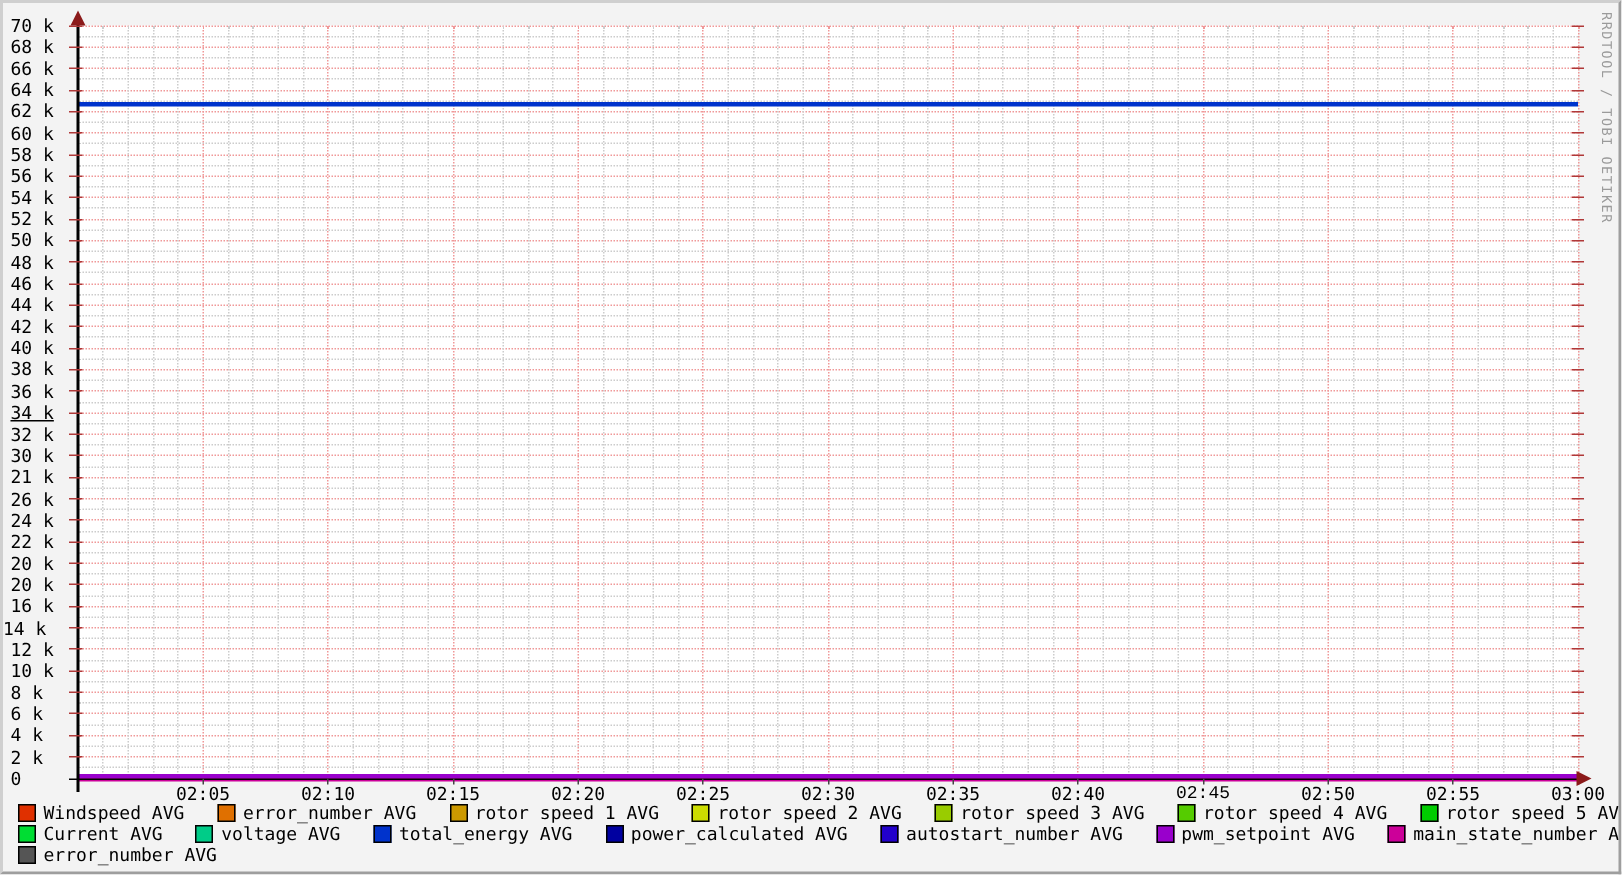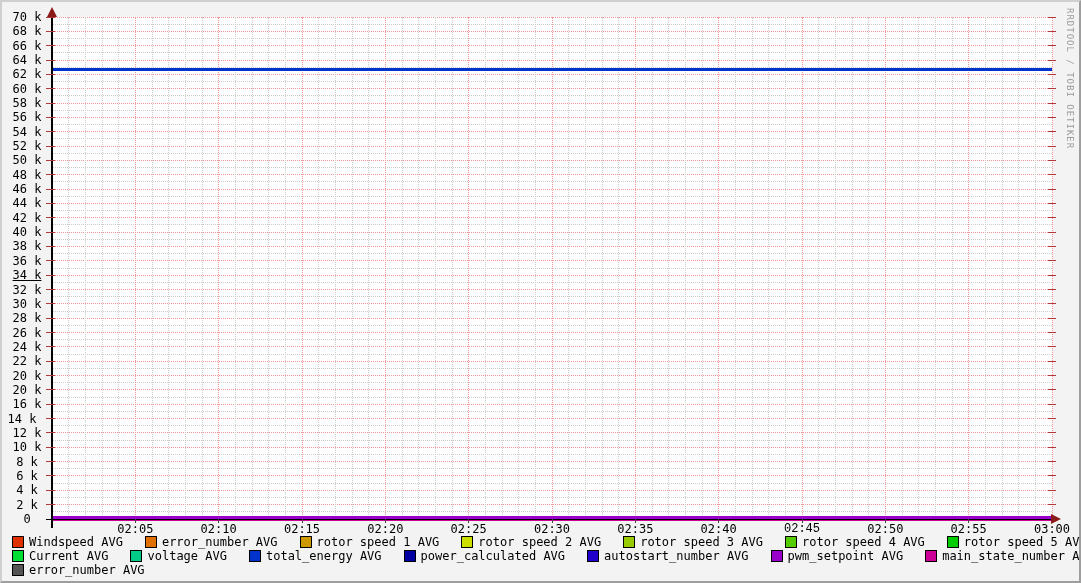--- a/index.html
+++ b/index.html
@@ -20,21 +20,21 @@
   .grid-h{position:absolute;height:0;border-top:1px dotted #ccc;z-index:2;}
   .grid-v{position:absolute;width:0;border-left:1px dotted #ccc;z-index:2;}
   .series-line{position:absolute;z-index:4;}
   .axis{position:absolute;background:#000;z-index:5;}
   .tick{position:absolute;height:1px;z-index:5;}
   .xtick{position:absolute;width:1px;background:#444;z-index:5;}
   .tick-label{
     position:absolute;z-index:6;color:#000;
     font-size:12px;line-height:14px;white-space:pre;
   }
-  .y-label{width:40px;text-align:center;}
+  .y-label{width:40px;text-align:left;}
   .x-label{width:56px;text-align:center;}
   #y-arrow{
     position:absolute;left:45px;top:5px;width:0;height:0;z-index:6;
     border-left:5px solid transparent;border-right:5px solid transparent;
     border-bottom:10px solid #8b1a1a;
   }
   #x-arrow{
     position:absolute;left:1049px;top:512px;width:0;height:0;z-index:6;
     border-top:5px solid transparent;border-bottom:5px solid transparent;
     border-left:10px solid #8b1a1a;
@@ -279,21 +279,21 @@
       <div class="tick-label y-label" style="left: 5px; top: 452.629px;">8 k</div>
       <div class="tick-label y-label" style="left: 5px; top: 438.286px;">10 k</div>
       <div class="tick-label y-label" style="left: 5px; top: 423.943px;">12 k</div>
       <div class="tick-label y-label" style="left: 0; top: 409.6px;">14 k</div>
       <div class="tick-label y-label" style="left: 5px; top: 395.257px;">16 k</div>
       <div class="tick-label y-label" style="left: 5px; top: 380.914px;">20 k</div>
       <div class="tick-label y-label" style="left: 5px; top: 366.571px;">20 k</div>
       <div class="tick-label y-label" style="left: 5px; top: 352.229px;">22 k</div>
       <div class="tick-label y-label" style="left: 5px; top: 337.886px;">24 k</div>
       <div class="tick-label y-label" style="left: 5px; top: 323.543px;">26 k</div>
-      <div class="tick-label y-label" style="left: 5px; top: 309.2px;">28 k</div>
+      <div class="tick-label y-label" style="left: 5px; top: 309.2px;">21 k</div>
       <div class="tick-label y-label" style="left: 5px; top: 294.857px;">30 k</div>
       <div class="tick-label y-label" style="left: 5px; top: 280.514px;">32 k</div>
       <div class="tick-label y-label" style="left: 5px; top: 266.171px; text-decoration: underline;">34 k</div>
       <div class="tick-label y-label" style="left: 5px; top: 251.829px;">36 k</div>
       <div class="tick-label y-label" style="left: 5px; top: 237.486px;">38 k</div>
       <div class="tick-label y-label" style="left: 5px; top: 223.143px;">40 k</div>
       <div class="tick-label y-label" style="left: 5px; top: 208.8px;">42 k</div>
       <div class="tick-label y-label" style="left: 5px; top: 194.457px;">44 k</div>
       <div class="tick-label y-label" style="left: 5px; top: 180.114px;">46 k</div>
       <div class="tick-label y-label" style="left: 5px; top: 165.771px;">48 k</div>

